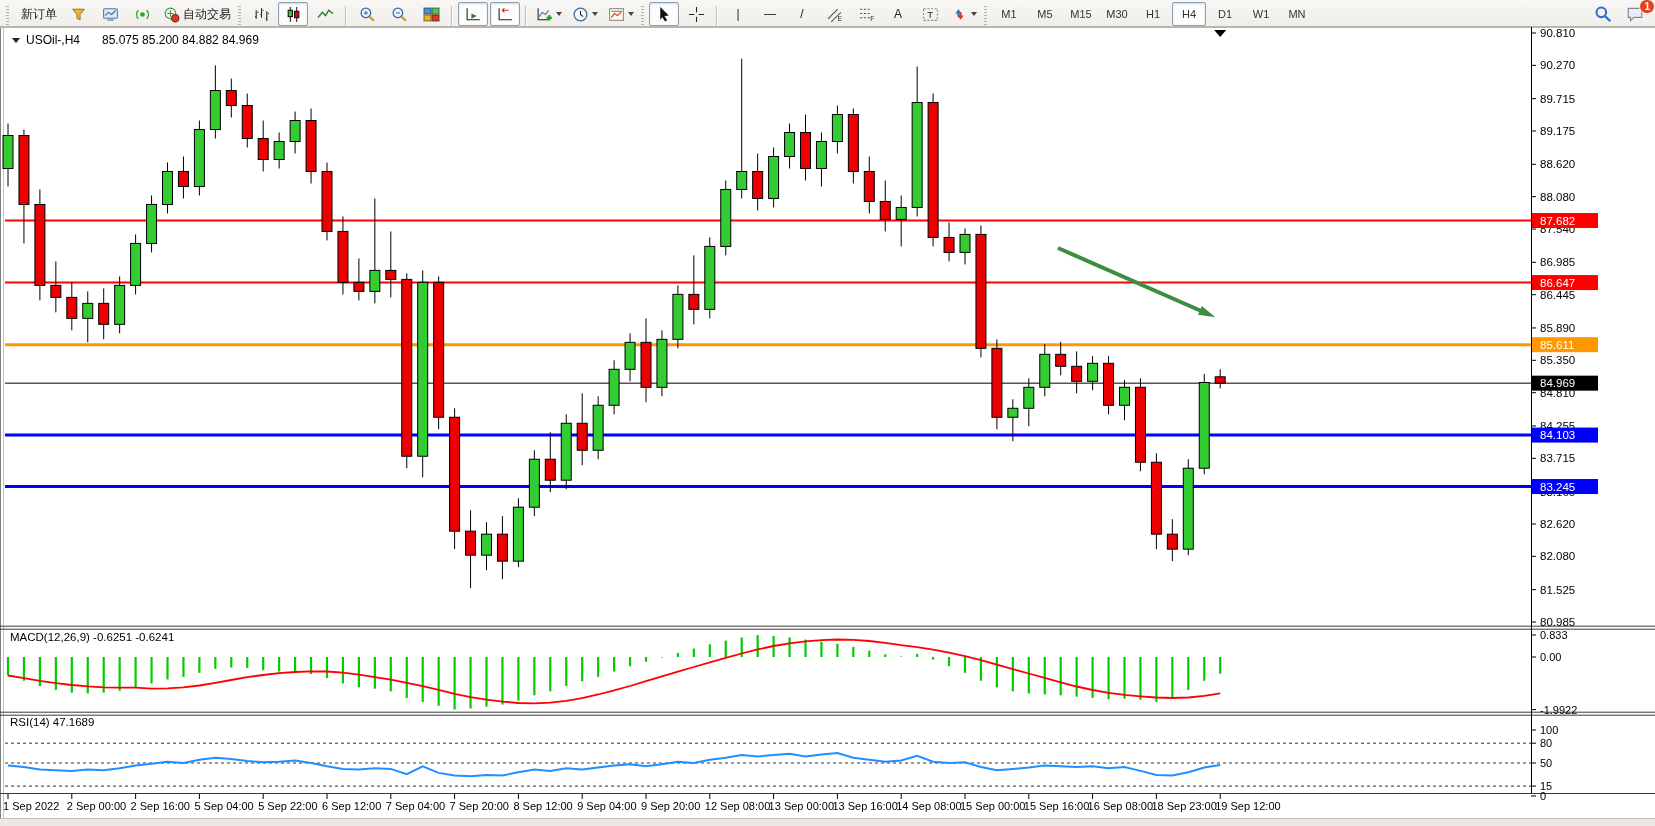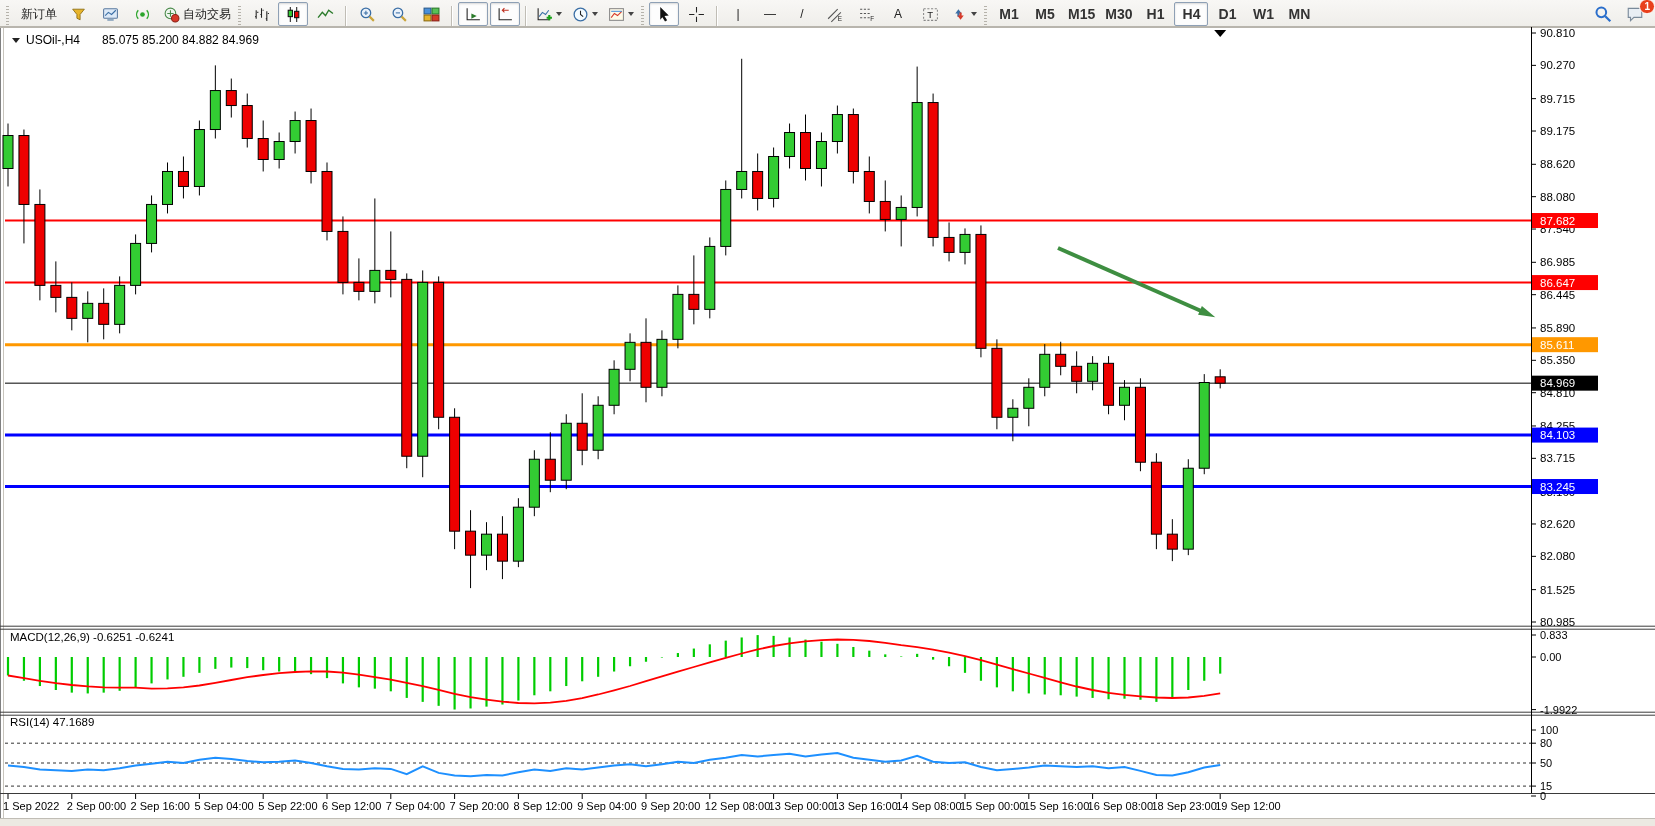--- a/index.html
+++ b/index.html
@@ -9,21 +9,21 @@
     display:flex;align-items:flex-end;padding:0 4px;box-sizing:border-box;white-space:nowrap;}
   .tb-btn{height:22px;min-width:22px;display:inline-flex;align-items:center;justify-content:center;
     padding:0 3px;margin:0 1px;border:1px solid transparent;border-radius:2px;cursor:default;
     font-size:12px;color:#222;}
   .tb-btn.active{border:1px solid #8ea0b5;background:#fdfdfd;box-shadow:inset 0 1px 2px rgba(0,0,0,.15);}
   .tb-btn svg{display:block;}
   .tb-sep{width:1px;height:20px;background:#c0bdb5;border-right:1px solid #fff;margin:0 4px;}
   .tb-grip{width:3px;height:20px;margin:0 4px 0 2px;
     background:repeating-linear-gradient(180deg,#b5b2aa 0 1px,transparent 1px 3px);}
   .tb-label{font-size:12px;margin-left:3px;}
-  .tf-btn{font-size:14px;font-weight:bold;color:#333;min-width:26px;margin-top:28px;}
+  .tf-btn{font-size:11px;font-weight:normal;color:#333;min-width:26px;margin-top:28px;}
   .caret{width:0;height:0;border-left:3px solid transparent;border-right:3px solid transparent;
     border-top:4px solid #444;margin-left:3px;}
   .spacer{flex:1;}
   .chat-wrap{position:relative;}
   .badge{position:absolute;top:-4px;right:-6px;background:#e8401c;color:#fff;font-size:10px;
     font-weight:bold;border-radius:8px;padding:1px 4px;border:1px solid #fff;}
   
   #chart-svg{display:block;background:#fff;}
   text{font-family:"Liberation Sans","DejaVu Sans",sans-serif;}
 </style>

